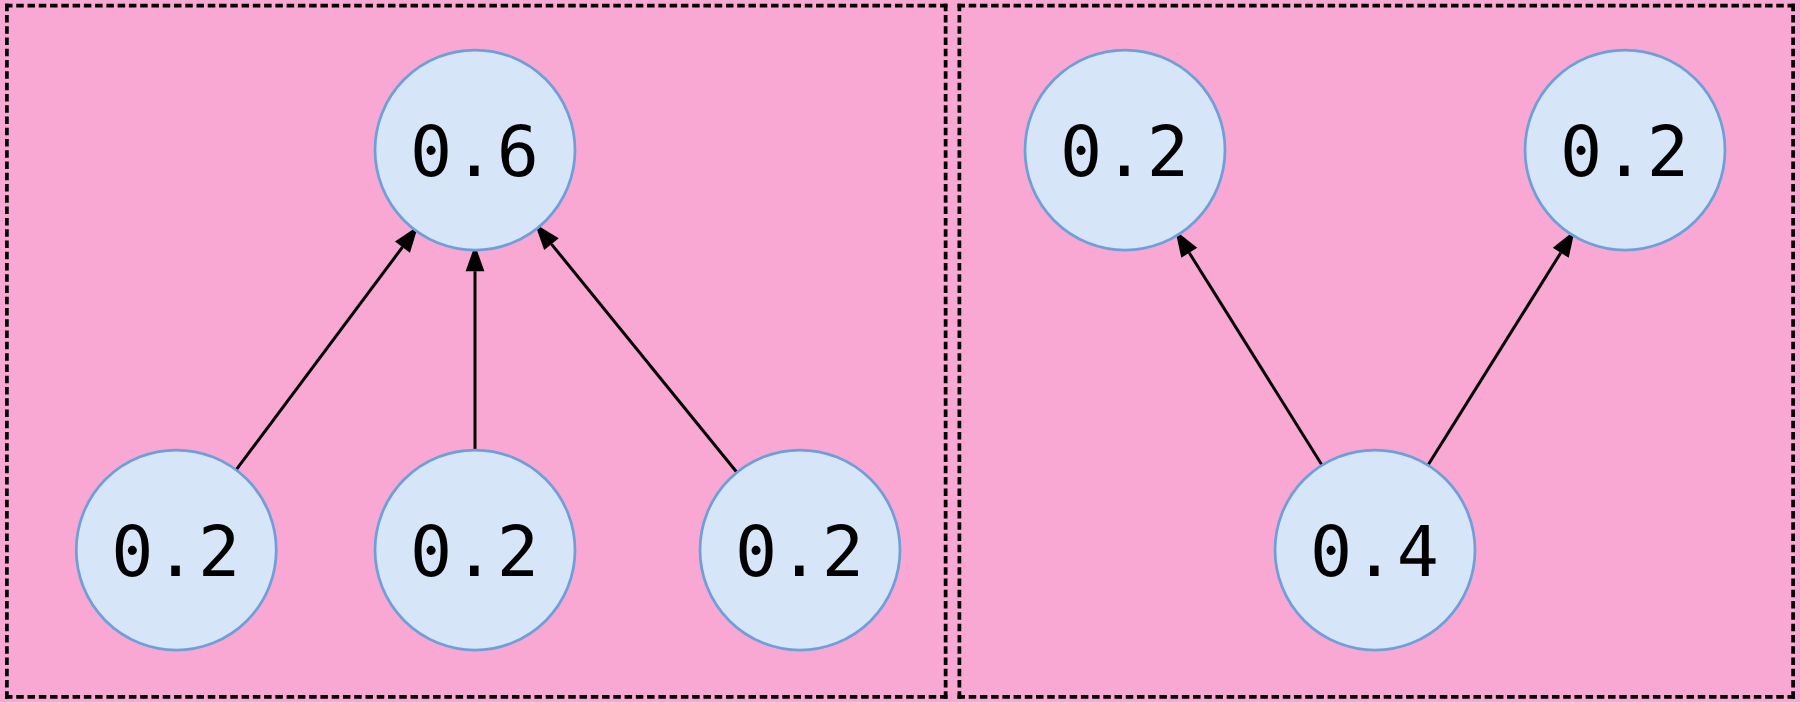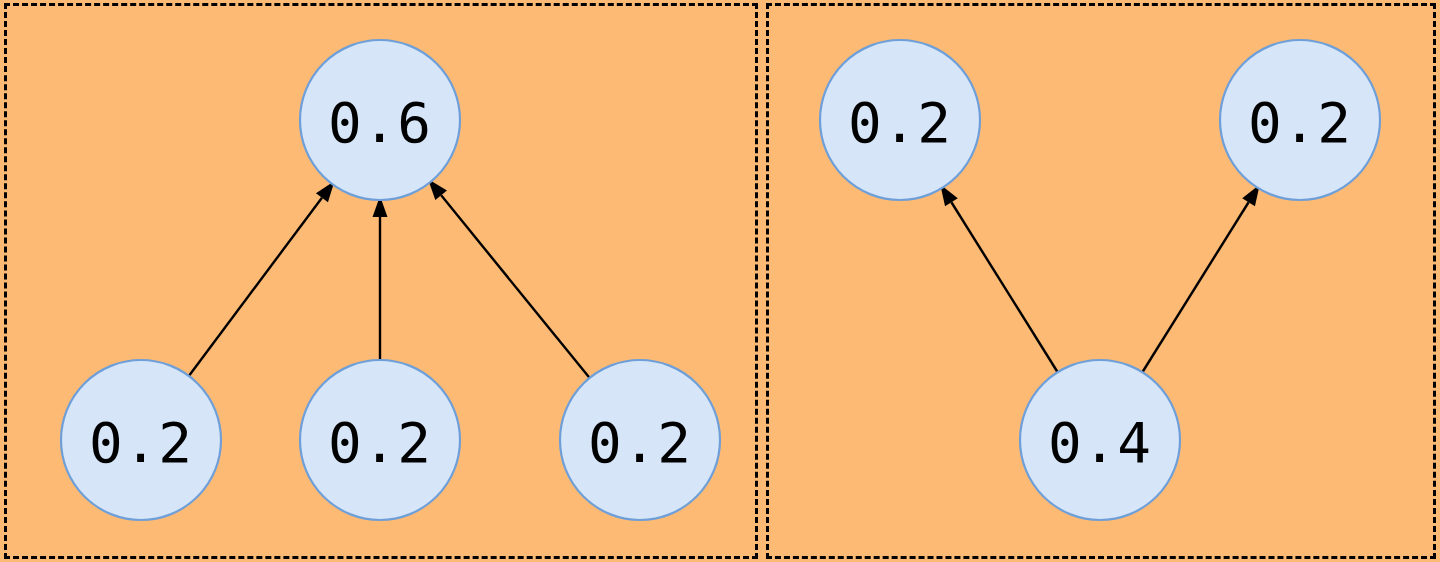--- a/index.html
+++ b/index.html
@@ -10,21 +10,21 @@
   body {
     width: 1440px;
     height: 562px;
     overflow: hidden;
     font-family: "DejaVu Sans Mono", monospace;
   }
   #canvas {
     position: relative;
     width: 1440px;
     height: 562px;
-    background: #fdba74;
+    background: #f9a8d4;
   }
   .panel {
     position: absolute;
     box-sizing: border-box;
     border: 3px dashed #000000;
     background: transparent;
   }
   #panel-left  { left: 4px;   top: 3px; width: 754px;  height: 556px; }
   #panel-right { left: 766px; top: 3px; width: 670px;  height: 556px; }
 

